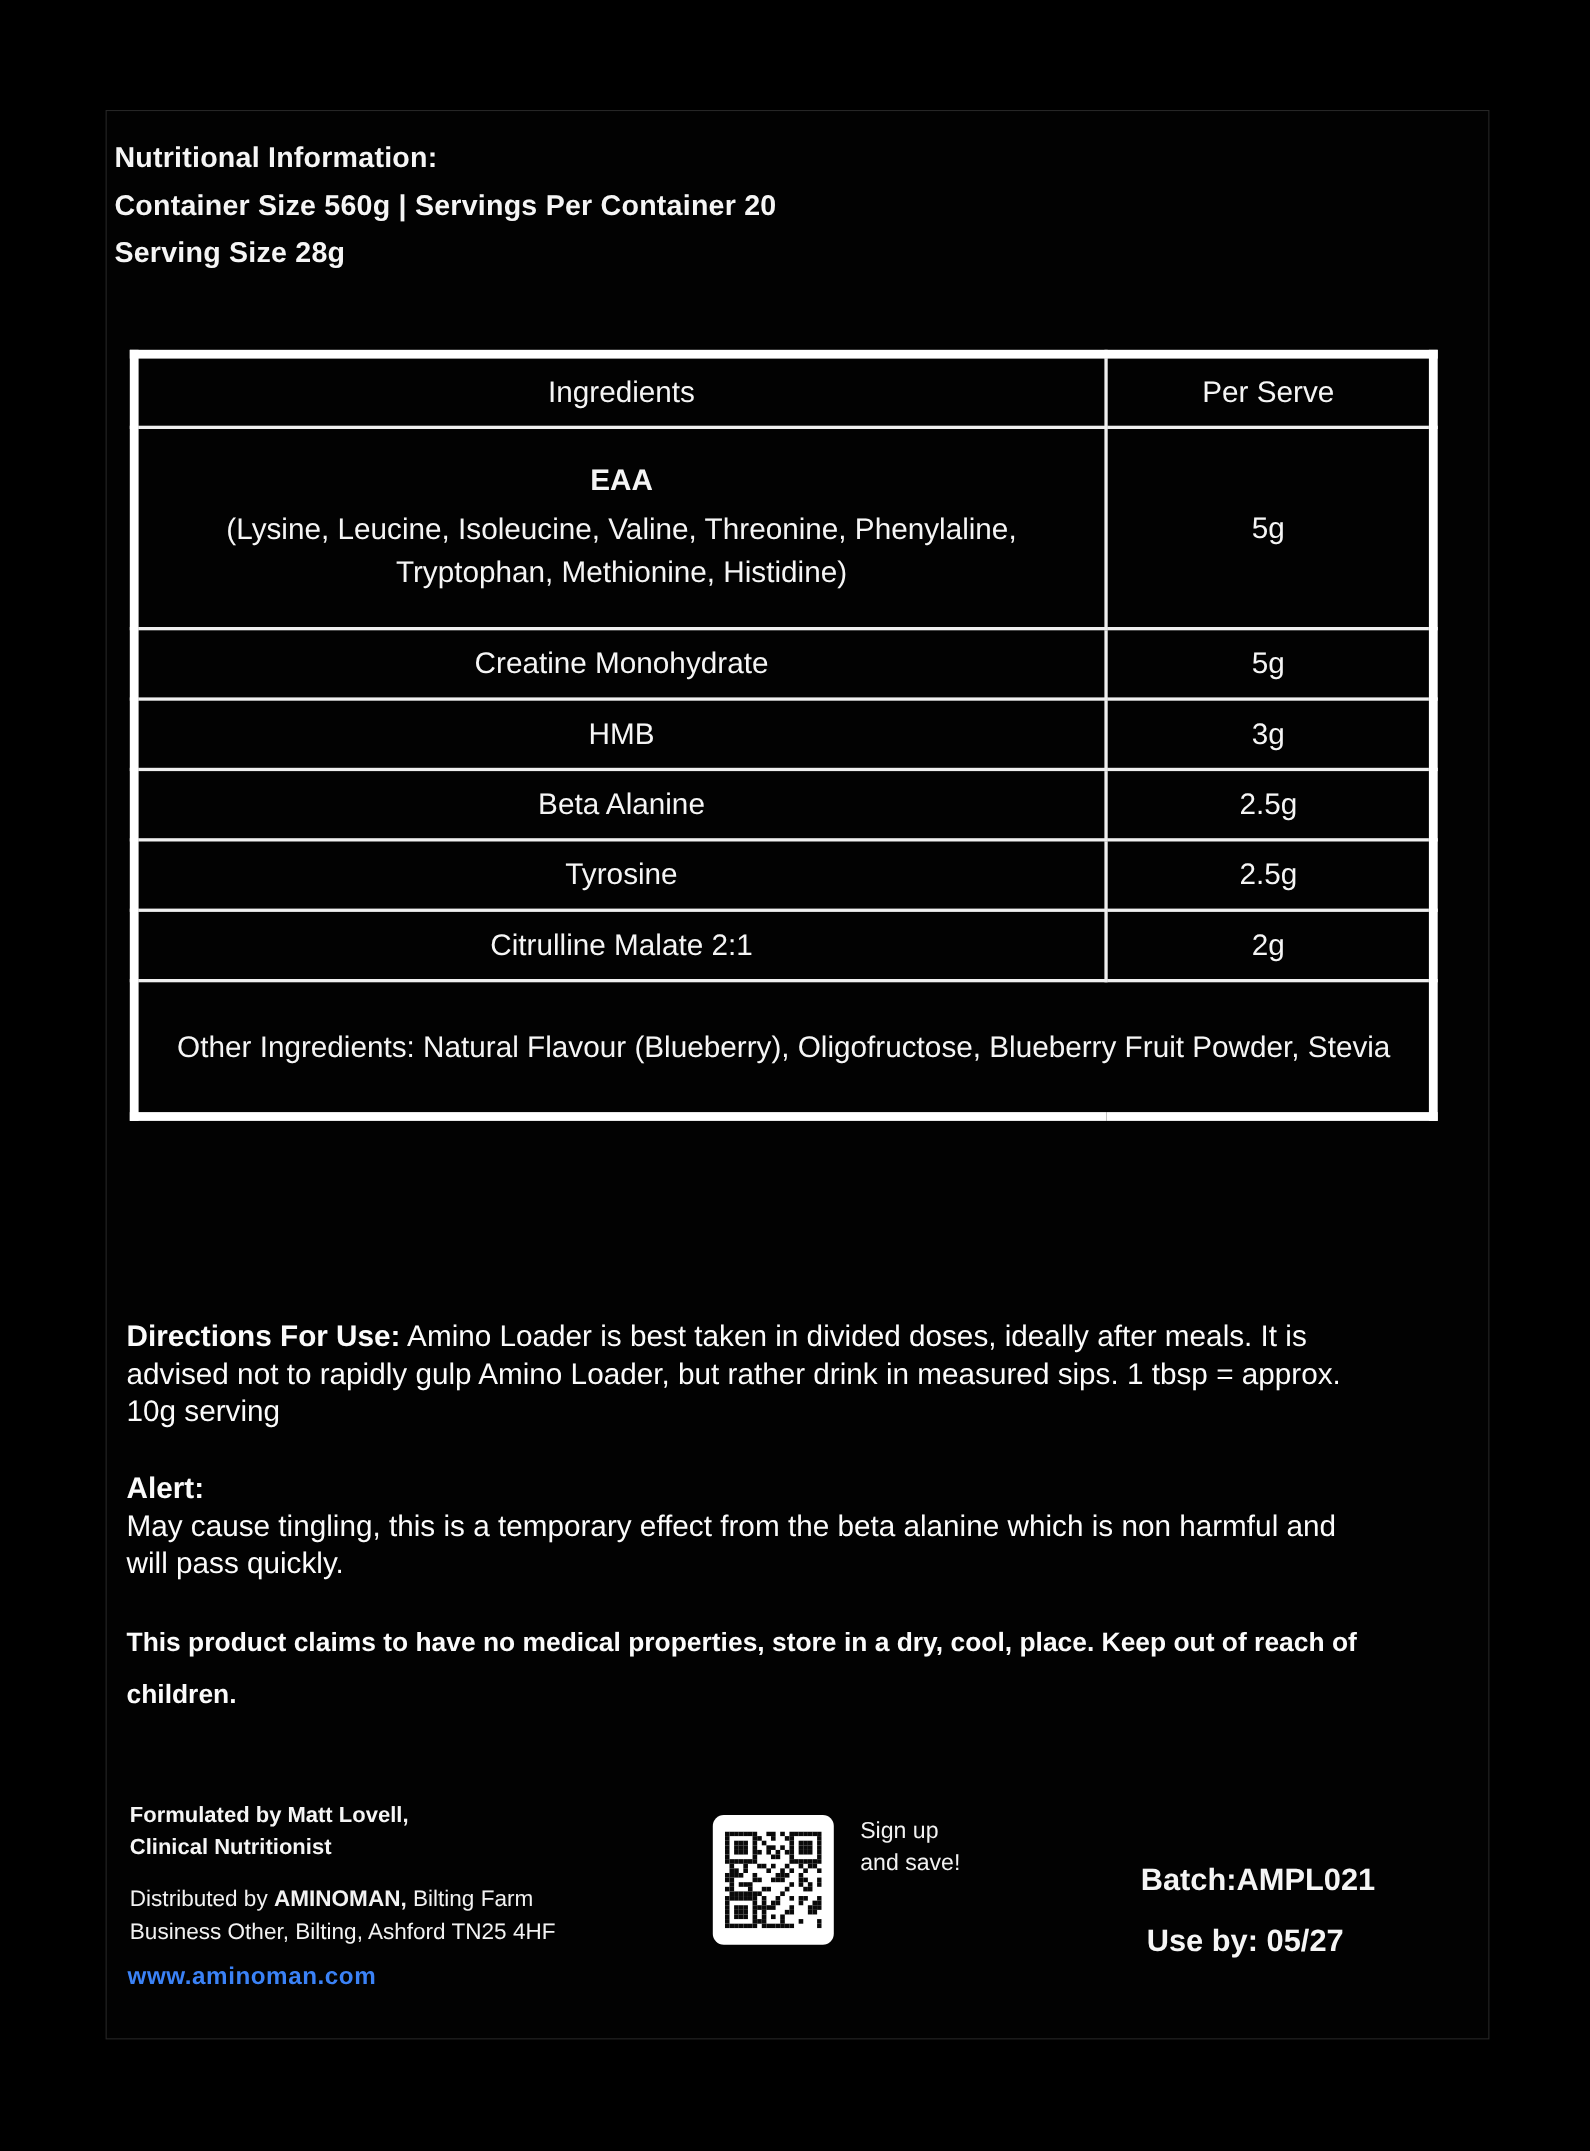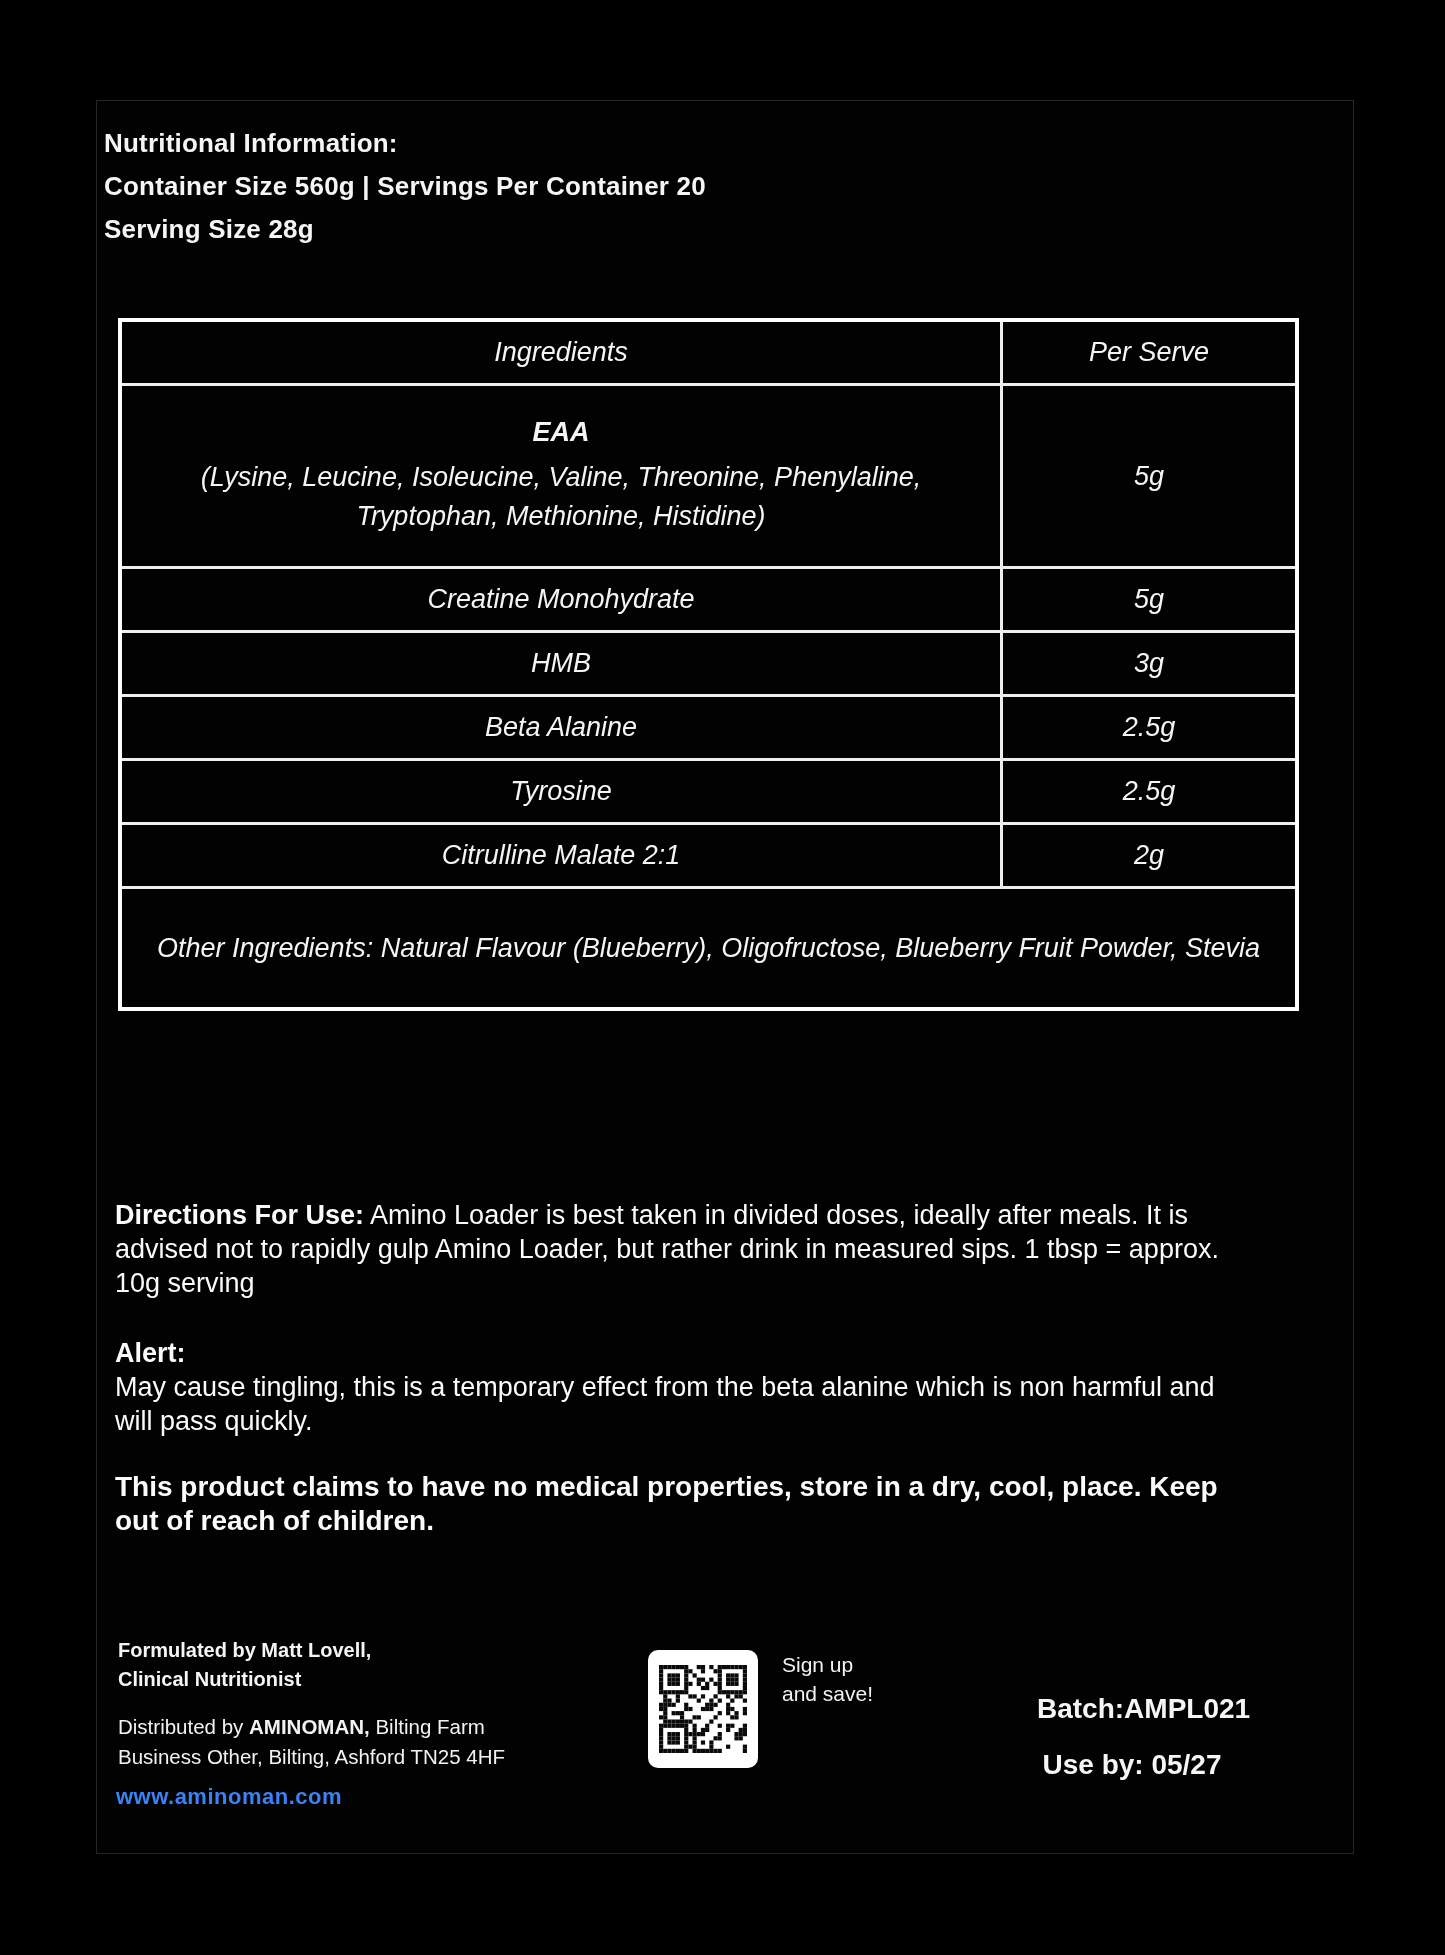--- a/index.html
+++ b/index.html
@@ -6,38 +6,38 @@
   .canvas{
     position:relative;width:1445px;height:1955px;background:#000;overflow:hidden;
     font-family:"Liberation Sans","DejaVu Sans",sans-serif;color:#f5f5f5;
   }
   .frame{position:absolute;left:96px;top:100px;width:1256px;height:1752px;
     border:1px solid #262626;background:#020202;}
   
   .header{position:absolute;left:104px;top:122px;font-weight:bold;font-size:26px;line-height:43px;letter-spacing:.2px;}
   
   .ntable{position:absolute;left:118px;top:318px;border-collapse:collapse;table-layout:fixed;width:1146px;
-    border:4px solid #ffffff;font-style:italic;}
+    border:8px solid #ffffff;}
   .ntable td,.ntable th{border:3px solid #efefef;text-align:center;vertical-align:middle;
     font-size:27px;font-weight:normal;color:#f5f5f5;padding:6px 10px;}
   .col-name{width:858px;}
   .col-val{width:272px;}
   .row-head td{height:49px;}
   .th-ingredients{font-weight:bold;}
   .row-eaa td{height:168px;}
   .eaa-name{font-weight:bold;margin-bottom:10px;}
   .eaa-sub{line-height:39px;max-width:880px;margin:0 auto;}
   .val-bold{font-weight:bold;}
   .row-simple td{height:49px;}
   .row-other td{height:102px;line-height:40px;padding:8px 24px;}
   
   .para{position:absolute;left:115px;font-size:27px;line-height:34px;color:#fbfbfb;}
   .directions{top:1198px;width:1140px;}
   .alertblock{top:1336px;width:1100px;}
-  .claims{top:1470px;width:1125px;font-weight:bold;font-size:28px;line-height:34px;}
+  .claims{top:1470px;width:1125px;font-weight:bold;font-size:24px;line-height:47px;}
   .b{font-weight:bold;}
   
   .formulated{position:absolute;left:118px;top:1636px;font-weight:bold;font-size:20px;line-height:29px;}
   .distributed{position:absolute;left:118px;top:1712px;font-size:20.5px;line-height:30px;width:440px;color:#f2f2f2;}
   .website{position:absolute;left:116px;top:1784px;font-weight:bold;font-size:22px;color:#3b82f6;
     text-decoration:none;letter-spacing:.5px;}
   .qr{position:absolute;left:648px;top:1650px;width:110px;height:118px;background:#fff;border-radius:10px;
     display:flex;align-items:center;justify-content:center;}
   .qr svg{display:block;}
   .signup{position:absolute;left:782px;top:1650px;font-size:21px;line-height:29px;color:#f2f2f2;}

